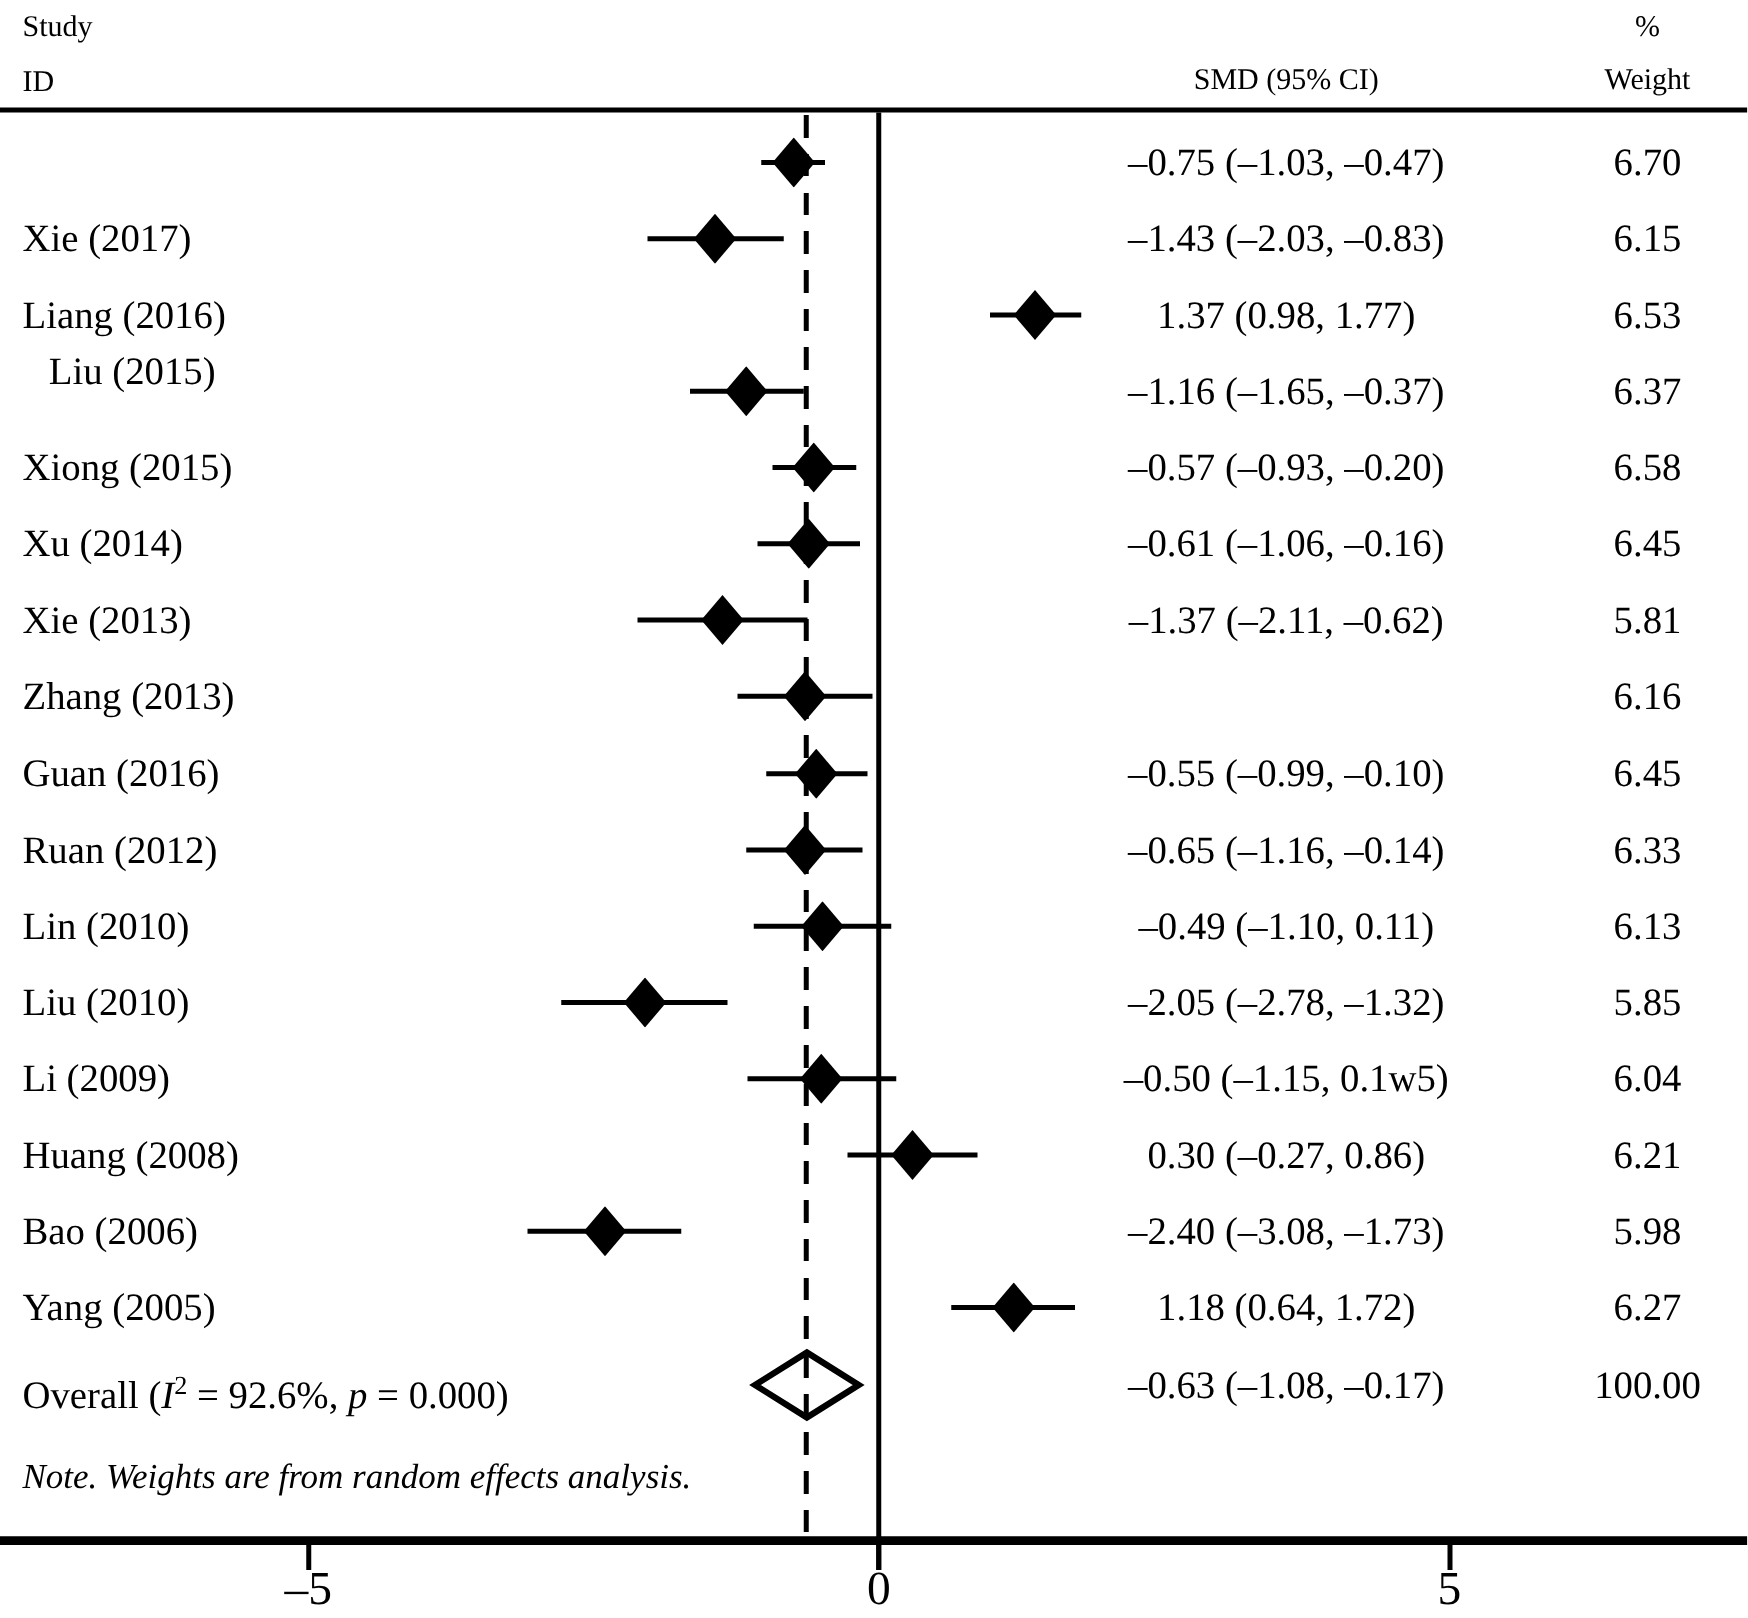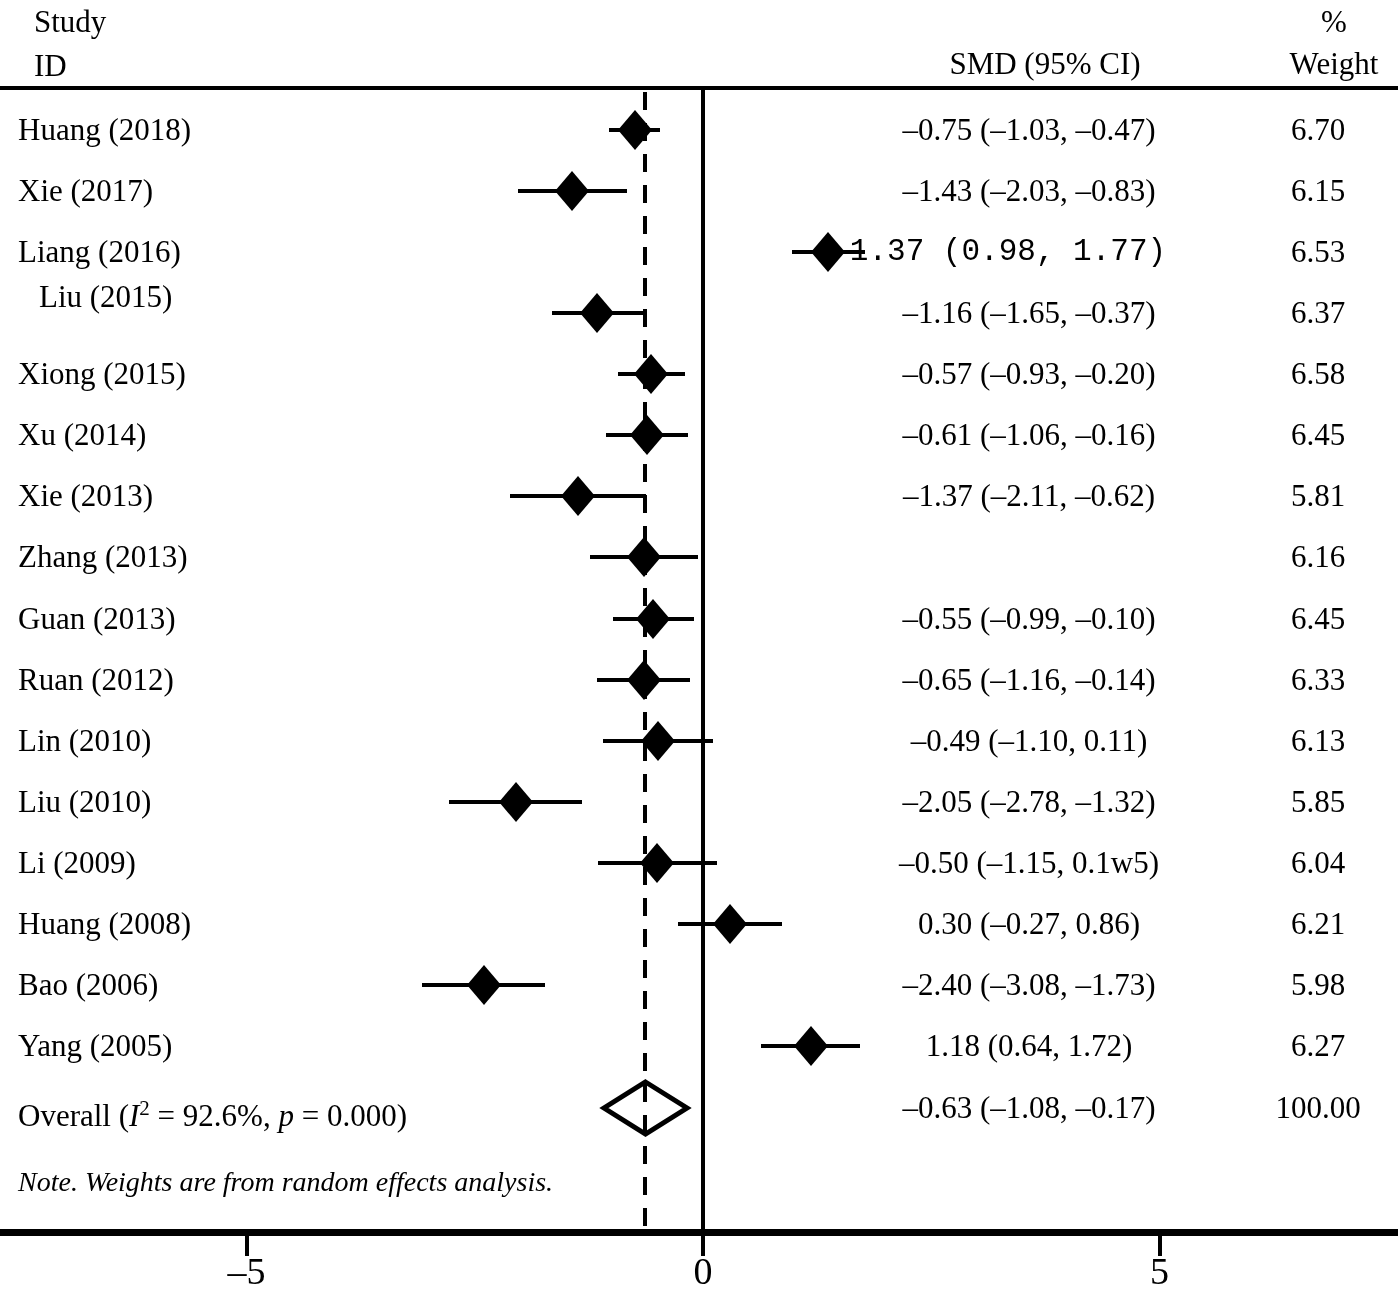--- a/index.html
+++ b/index.html
@@ -5,21 +5,21 @@
   html,body{margin:0;padding:0;background:#fff;}
   #figure{
     position:relative;
     width:1398px;height:1294px;
     background:#ffffff;
     font-family:"Liberation Serif","DejaVu Serif",serif;
     color:#000;
     overflow:hidden;
   }
   .abs{position:absolute;}
-  .hdr{font-size:31px;line-height:40px;white-space:nowrap;margin-left:16px;}
+  .hdr{font-size:24px;line-height:40px;white-space:nowrap;}
   .row-label{font-size:31px;line-height:44px;white-space:nowrap;}
   .smd-value{font-size:31px;line-height:44px;text-align:center;width:400px;white-space:nowrap;}
   .weight-value{font-size:31px;line-height:44px;text-align:center;width:180px;white-space:nowrap;}
   .rule{background:#000;}
   .dashed-v{
     width:4px;
     background:repeating-linear-gradient(to bottom,#000 0 18px,transparent 18px 31px);
   }
   .ci-line{height:4px;background:#000;}
   .tick{width:4px;height:20px;background:#000;}
@@ -39,40 +39,39 @@
   <div class="abs hdr" style="left:829px;top:44px;width:400px;text-align:center;">SMD (95% CI)</div>
   <div class="abs hdr" style="left:1228px;top:2px;width:180px;text-align:center;">%</div>
   <div class="abs hdr" style="left:1228px;top:44px;width:180px;text-align:center;">Weight</div>
 
   <div class="abs rule" style="left:0;top:86px;width:1398px;height:4px;"></div>
   <div class="abs dashed-v" style="left:643px;top:92px;height:1137px;"></div>
   <div class="abs rule" style="left:701px;top:90px;width:4px;height:1166px;"></div>
   <div class="abs rule" style="left:0;top:1229px;width:1398px;height:7px;"></div>
 
   <div id="plot-layer" class="abs" style="left:0;top:0;width:1398px;height:1294px;">
-      <div class="row-label" style="left: 18px; top: 108px; position: absolute;">Huang (2018)</div>
       <div class="ci-line" style="left: 608.961px; top: 128px; width: 51.128px; position: absolute;"></div>
       <svg width="34" height="40" style="position: absolute; left: 617.525px; top: 110px;">
         <polygon points="17,0 34,20 17,40 0,20" fill="#000"></polygon>
       </svg>
       <div class="smd-value" style="left: 829px; top: 108px; position: absolute;">–0.75 (–1.03, –0.47)</div>
       <div class="weight-value" style="left: 1228px; top: 108px; position: absolute;">6.70</div>
       <div class="row-label" style="left: 18px; top: 169.07px; position: absolute;">Xie (2017)</div>
       <div class="ci-line" style="left: 517.661px; top: 189.07px; width: 109.56px; position: absolute;"></div>
       <svg width="34" height="40" style="position: absolute; left: 555.441px; top: 171.07px;">
         <polygon points="17,0 34,20 17,40 0,20" fill="#000"></polygon>
       </svg>
       <div class="smd-value" style="left: 829px; top: 169.07px; position: absolute;">–1.43 (–2.03, –0.83)</div>
       <div class="weight-value" style="left: 1228px; top: 169.07px; position: absolute;">6.15</div>
       <div class="row-label" style="left: 18px; top: 230.14px; position: absolute;">Liang (2016)</div>
       <div class="ci-line" style="left: 792.474px; top: 250.14px; width: 72.127px; position: absolute;"></div>
       <svg width="34" height="40" style="position: absolute; left: 811.081px; top: 232.14px;">
         <polygon points="17,0 34,20 17,40 0,20" fill="#000"></polygon>
       </svg>
-      <div class="smd-value" style="left: 808px; top: 230.14px; position: absolute; font-family: Liberation Mono, monospace;">1.37 (0.98, 1.77)</div>
+      <div class="smd-value" style="left: 829px; top: 230.14px; position: absolute;">1.37 (0.98, 1.77)</div>
       <div class="weight-value" style="left: 1228px; top: 230.14px; position: absolute;">6.53</div>
       <div class="row-label" style="left: 18px; top: 275px; position: absolute; margin-left: 21px;">Liu (2015)</div>
       <div class="ci-line" style="left: 552.355px; top: 311.21px; width: 90.387px; position: absolute;"></div>
       <svg width="34" height="40" style="position: absolute; left: 580.092px; top: 293.21px;">
         <polygon points="17,0 34,20 17,40 0,20" fill="#000"></polygon>
       </svg>
       <div class="smd-value" style="left: 829px; top: 291.21px; position: absolute;">–1.16 (–1.65, –0.37)</div>
       <div class="weight-value" style="left: 1228px; top: 291.21px; position: absolute;">6.37</div>
       <div class="row-label" style="left: 18px; top: 352.28px; position: absolute;">Xiong (2015)</div>
       <div class="ci-line" style="left: 618.091px; top: 372.28px; width: 66.649px; position: absolute;"></div>
@@ -94,21 +93,21 @@
         <polygon points="17,0 34,20 17,40 0,20" fill="#000"></polygon>
       </svg>
       <div class="smd-value" style="left: 829px; top: 474.42px; position: absolute;">–1.37 (–2.11, –0.62)</div>
       <div class="weight-value" style="left: 1228px; top: 474.42px; position: absolute;">5.81</div>
       <div class="row-label" style="left: 18px; top: 535.49px; position: absolute;">Zhang (2013)</div>
       <div class="ci-line" style="left: 589.788px; top: 555.49px; width: 108.647px; position: absolute;"></div>
       <svg width="34" height="40" style="position: absolute; left: 626.655px; top: 537.49px;">
         <polygon points="17,0 34,20 17,40 0,20" fill="#000"></polygon>
       </svg>
       <div class="weight-value" style="left: 1228px; top: 535.49px; position: absolute;">6.16</div>
-      <div class="row-label" style="left: 18px; top: 596.56px; position: absolute;">Guan (2013)</div>
+      <div class="row-label" style="left: 18px; top: 596.56px; position: absolute;">Guan (2016)</div>
       <div class="ci-line" style="left: 612.613px; top: 616.56px; width: 81.257px; position: absolute;"></div>
       <svg width="34" height="40" style="position: absolute; left: 635.785px; top: 598.56px;">
         <polygon points="17,0 34,20 17,40 0,20" fill="#000"></polygon>
       </svg>
       <div class="smd-value" style="left: 829px; top: 596.56px; position: absolute;">–0.55 (–0.99, –0.10)</div>
       <div class="weight-value" style="left: 1228px; top: 596.56px; position: absolute;">6.45</div>
       <div class="row-label" style="left: 18px; top: 657.63px; position: absolute;">Ruan (2012)</div>
       <div class="ci-line" style="left: 597.092px; top: 677.63px; width: 93.126px; position: absolute;"></div>
       <svg width="34" height="40" style="position: absolute; left: 626.655px; top: 659.63px;">
         <polygon points="17,0 34,20 17,40 0,20" fill="#000"></polygon>

